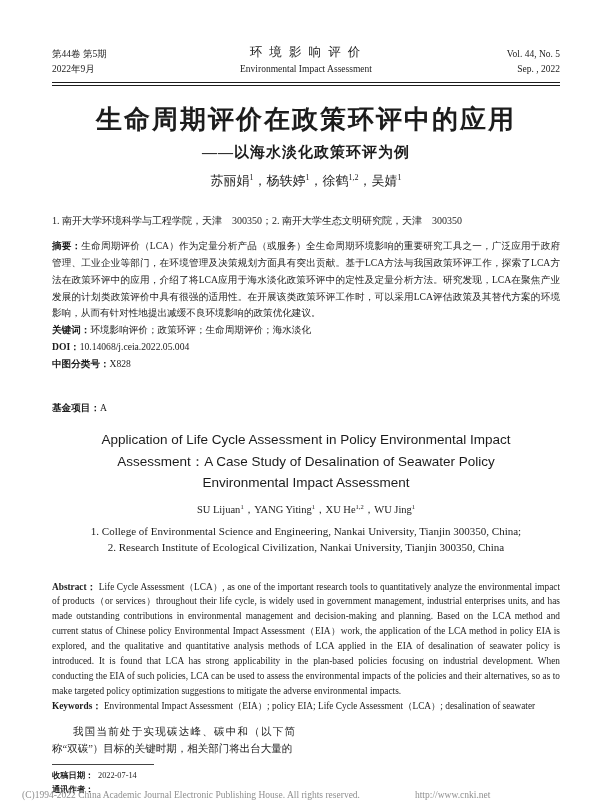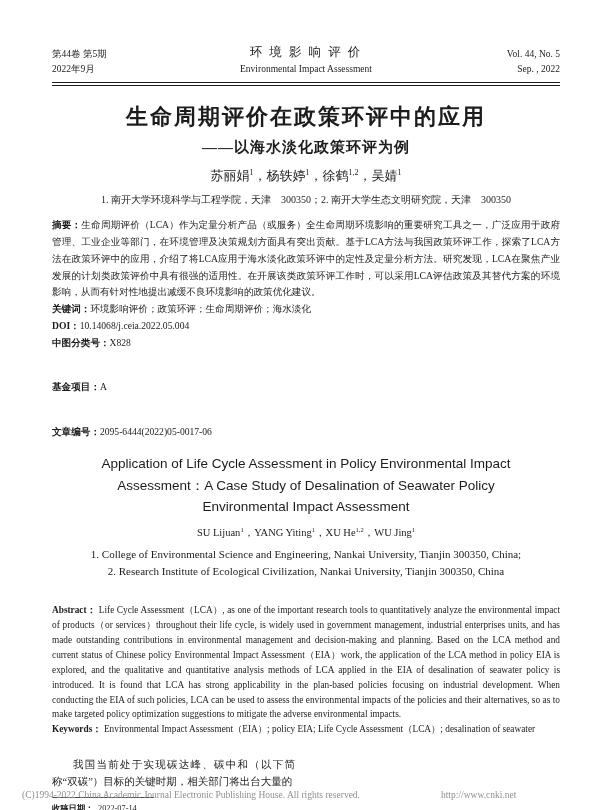--- a/index.html
+++ b/index.html
@@ -16,55 +16,55 @@
 
   
   .jheader { display:flex; justify-content:space-between; align-items:flex-end; font-size:9.5px; line-height:1.6; }
   .jheader .left  { text-align:left;  width:130px; }
   .jheader .mid   { text-align:center; flex:1; }
   .jheader .right { text-align:right; width:130px; }
   .journal-cn { font-size:12.5px; letter-spacing:2px; }
   .double-rule { margin-top:5px; height:2px; border-top:1.6px solid #1c1c1c; border-bottom:1px solid #1c1c1c; }
 
   
-  .title-cn { margin-top:16px; text-align:center; font-size:22px; font-weight:bold; letter-spacing:2px; }
+  .title-cn { margin-top:16px; text-align:center; font-size:26px; font-weight:bold; letter-spacing:2px; }
   .subtitle-cn { margin-top:6px; text-align:center; font-size:15px; font-weight:bold; letter-spacing:1px; }
   .authors-cn { margin-top:10px; text-align:center; font-size:13px; }
-  .affil-cn { margin-top:8px; text-align:center; font-size:10px; }
+  .affil-cn { margin-top:24px; text-align:left; font-size:10px; }
   sup { font-size:0.62em; }
 
   
   .meta { margin-top:10px; font-size:9.6px; line-height:1.75; }
   .meta .label { font-weight:bold; }
   .abstract-cn { text-align:justify; }
   .class-row { display:flex; gap:28px;flex-direction:column; }
 
   
   .en-title { margin-top:12px; text-align:center; font-family:"Liberation Sans","DejaVu Sans",sans-serif; font-size:13.5px; line-height:1.6; max-width:452px; margin-left:auto; margin-right:auto; }
   .en-authors { margin-top:8px; text-align:center; font-size:10.5px; }
   .en-affil { margin-top:6px; text-align:center; font-size:11px; line-height:1.5; }
   .en-abstract { margin-top:24px; font-size:9.3px; line-height:1.6; text-align:justify; }
   .en-keywords { font-size:9.3px; line-height:1.6; text-align:justify; }
   .en-abstract .label, .en-keywords .label { font-weight:bold; }
 
   
-  .body-cols { margin-top:20px; display:flex; gap:22px; font-size:10.5px; line-height:1.56;font-family:Liberation Serif, serif; }
+  .body-cols { margin-top:11px; display:flex; gap:22px; font-size:10.5px; line-height:1.56;font-family:Liberation Serif, serif; }
   .col { width:243px; text-align:justify; }
   .indent { text-indent:2em; }
 
   
   .fn-rule { width:102px; border:none; border-top:1px solid #444; margin:7px 0 4px 0; }
   .footnotes { font-size:8.3px; line-height:1.7; }
   .fn-row { display:flex; }
   .fn-label { font-weight:bold; width:46px; flex-shrink:0; white-space:nowrap; }
   .fn-text { flex:1; text-align:justify; }
 
   
   .page-footer { position:absolute; left:0; right:0; bottom:10px; padding:0 22px; display:flex; font-size:9.5px; color:#8f8f8f; }
-  .footer-url { margin-left:66px;padding-left:15px; }
+  .footer-url { margin-left:40px;padding-left:15px; }
 </style>
 </head>
 <body>
 
 <div class="page">
   <div class="inner">
 
     <div class="jheader">
       <div class="left">
         <div>第44卷  第5期</div>
@@ -95,21 +95,20 @@
       </div>
       <div>
         <span class="label">关键词：</span><span>环境影响评价；政策环评；生命周期评价；海水淡化</span>
       </div>
       <div>
         <span class="label">DOI：</span><span>10.14068/j.ceia.2022.05.004</span>
       </div>
       <div class="class-row">
         <span><span class="label">中图分类号：</span><span>X828</span></span>
         <span><span class="label">基金项目：</span><span>A</span></span>
-        <span><span class="label">文章编号：</span><span>2095-6444(2022)05-0017-06</span></span>
       </div>
     </div>
 
     <div class="en-title">Application of Life Cycle Assessment in Policy Environmental Impact Assessment：A Case Study of Desalination of Seawater Policy Environmental Impact Assessment</div>
     <div class="en-authors">
       <span><span>SU Lijuan</span><sup>1</sup><span>，</span></span><span><span>YANG Yiting</span><sup>1</sup><span>，</span></span><span><span>XU He</span><sup>1,2</sup><span>，</span></span><span><span>WU Jing</span><sup>1</sup><span></span></span>
     </div>
     <div class="en-affil">
       <div>1. College of Environmental Science and Engineering, Nankai University, Tianjin 300350, China;</div>
       <div>2. Research Institute of Ecological Civilization, Nankai University, Tianjin 300350, China</div>

